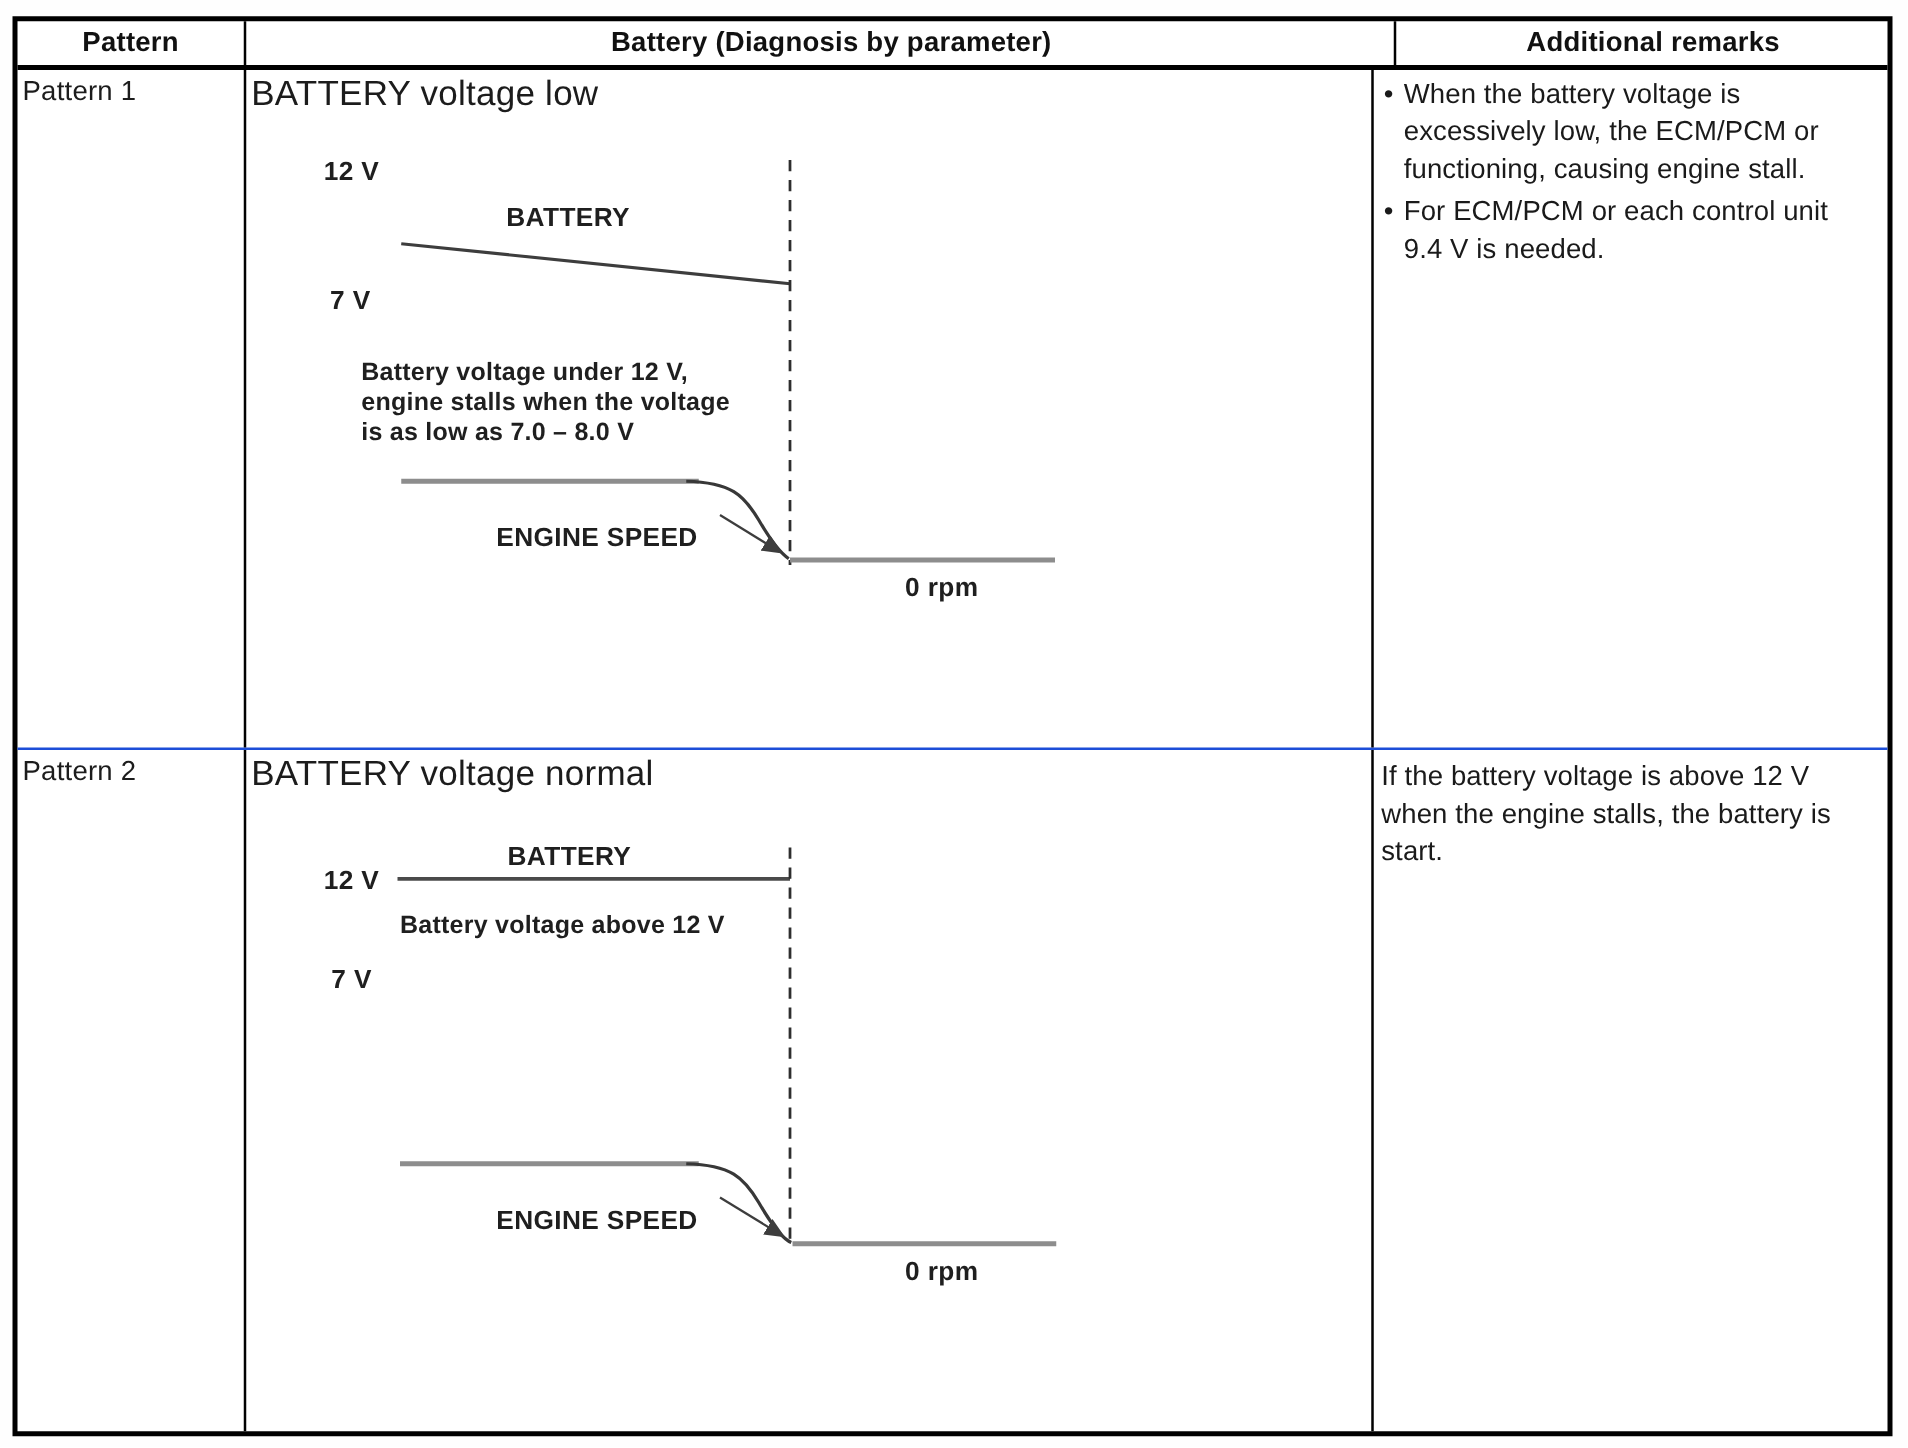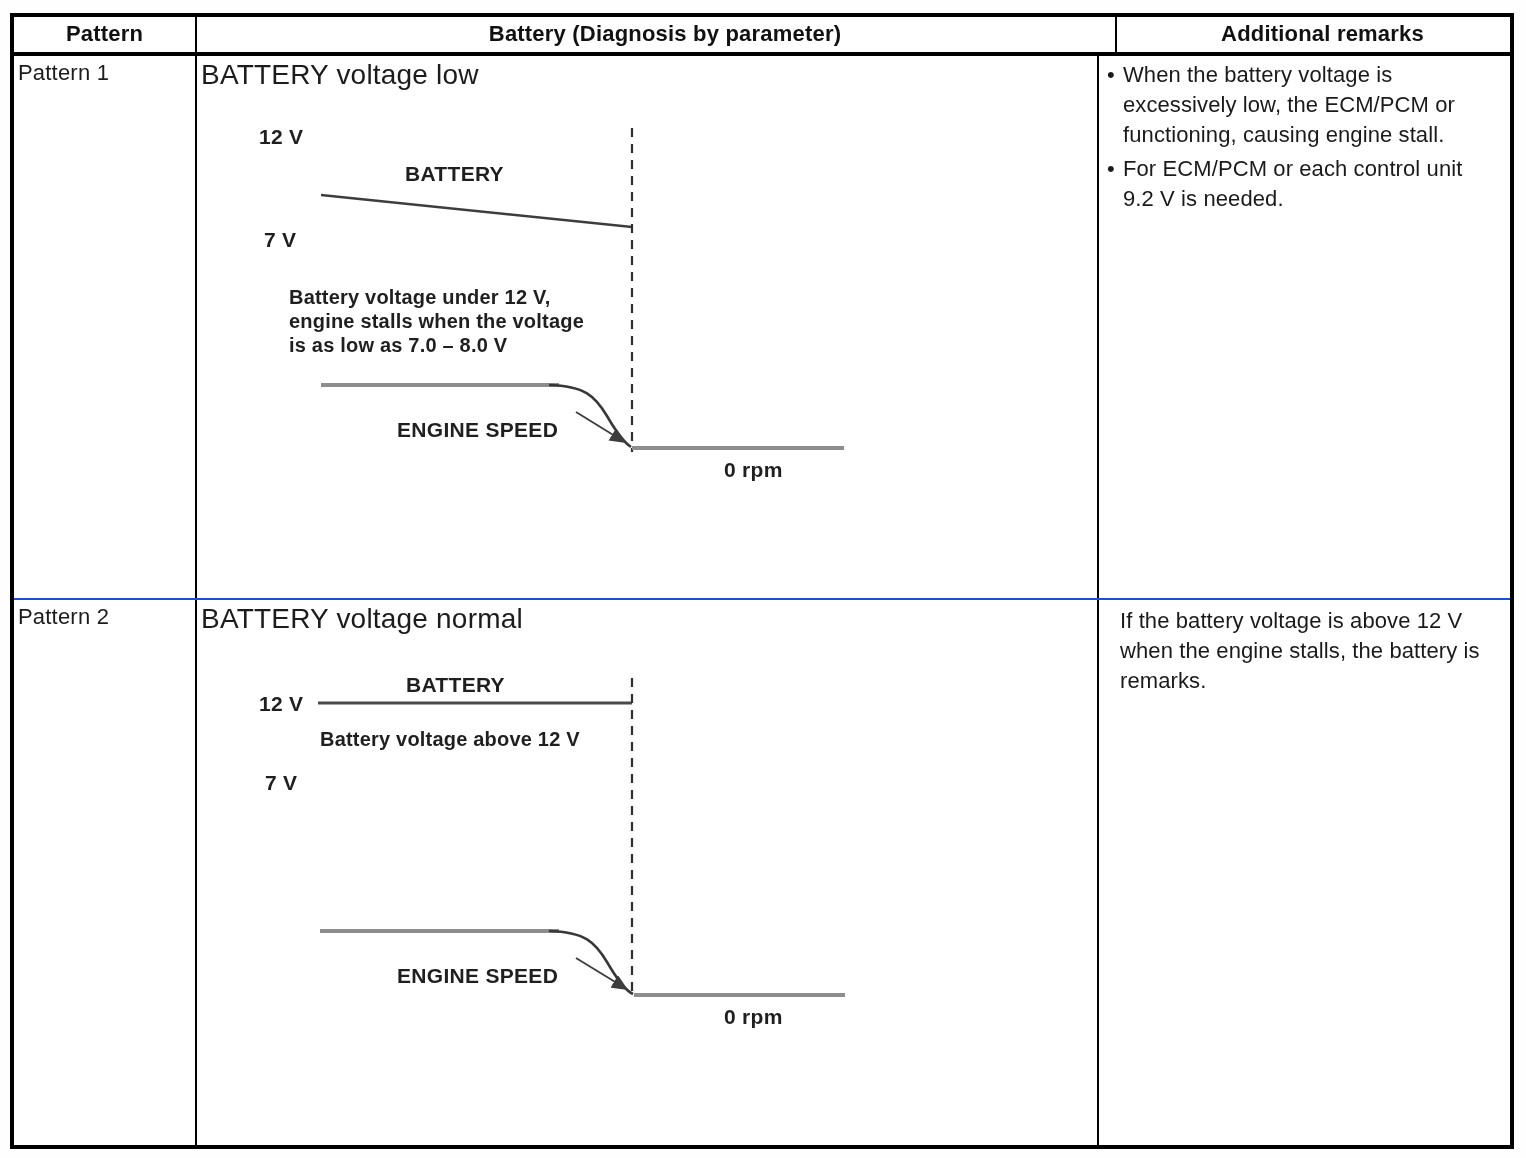--- a/index.html
+++ b/index.html
@@ -37,21 +37,21 @@
   .dark-line  { stroke:#3d3d3d; stroke-width:2.5; fill:none; }
   .thick-line { stroke:#4a4a4a; stroke-width:3;   fill:none; }
   .grey-line  { stroke:#8d8d8d; stroke-width:4;   fill:none; }
   .curve      { stroke:#383838; stroke-width:2.6; fill:none; }
   .dashv      { stroke:#2e2e2e; stroke-width:2.2; stroke-dasharray:9 7; fill:none; }
   .arr        { stroke:#3d3d3d; stroke-width:1.8; fill:none; }
   .remarks-body {
     font-size:22px; line-height:30px; letter-spacing:0.1px; color:#1a1a1a;
   }
   .remarks-1 { padding:4px 2px 0 8px; }
-  .remarks-2 { padding:6px 2px 0 21px; }
+  .remarks-2 { padding:6px 2px 0 6px; }
   .bullet-item { display:flex; }
   .bullet-item + .bullet-item { margin-top:4px; }
   .bullet-glyph { width:16px; flex:0 0 16px; }
   .bullet-text { flex:1; }
   .ln { display:block; }
 </style>
 </head>
 <body>
 
 <div class="page">
@@ -105,21 +105,21 @@
           <span class="bullet-text">
             <span class="ln">When the battery voltage is</span>
             <span class="ln">excessively low, the ECM/PCM or</span>
             <span class="ln">functioning, causing engine stall.</span>
           </span>
         </div>
         <div class="bullet-item">
           <span class="bullet-glyph">•</span>
           <span class="bullet-text">
             <span class="ln">For ECM/PCM or each control unit</span>
-            <span class="ln">9.2 V is needed.</span>
+            <span class="ln">9.4 V is needed.</span>
           </span>
         </div>
       </div>
     </div>
 
     <div class="row body-row-2">
       <div class="col-pattern">
         <div class="pattern-label">Pattern 2</div>
       </div>
 
@@ -147,18 +147,18 @@
           <line x1="379" y1="358" x2="428" y2="388" class="arr" marker-end="url(#ah2)"></line>
 
           <line x1="437" y1="395" x2="648" y2="395" class="grey-line"></line>
           <text x="527" y="424" class="dlab">0 rpm</text>
         </svg>
       </div>
 
       <div class="col-remarks remarks-body remarks-2">
         <span class="ln">If the battery voltage is above 12 V</span>
         <span class="ln">when the engine stalls, the battery is</span>
-        <span class="ln">remarks.</span>
+        <span class="ln">start.</span>
       </div>
     </div>
 
   </div>
 </div>
 
 </body></html>

